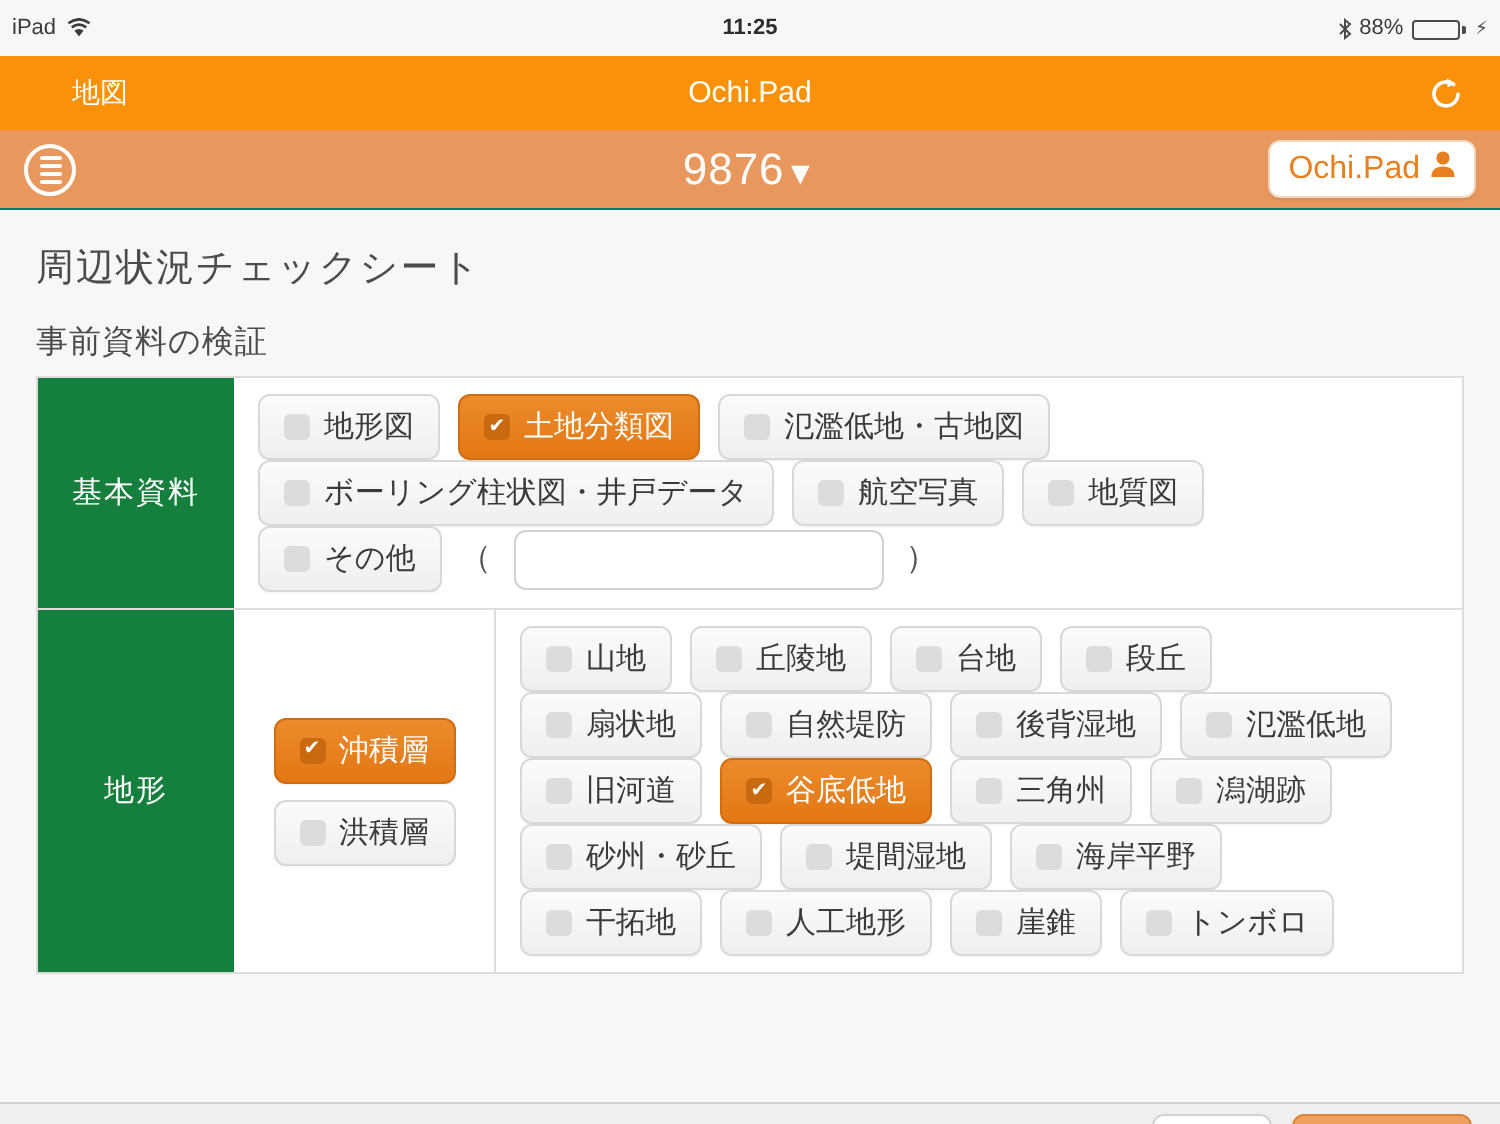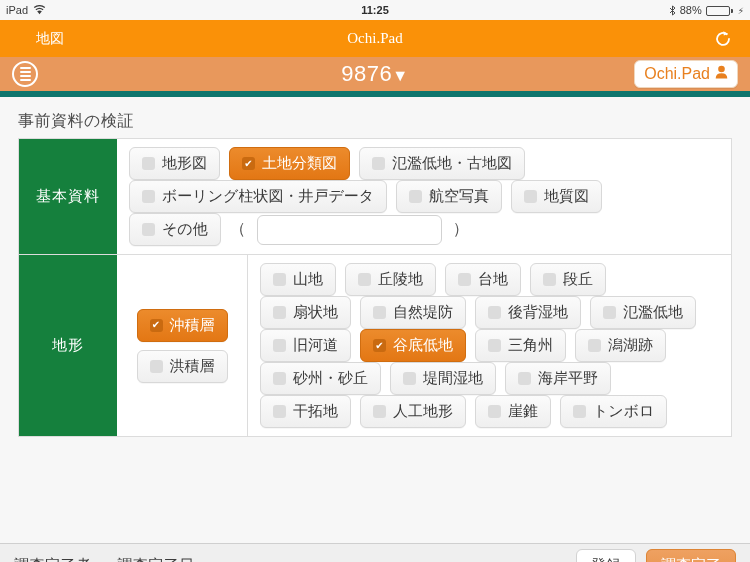--- a/index.html
+++ b/index.html
@@ -7,21 +7,21 @@
   html, body {
     width: 750px;
     height: 562px;
     overflow: hidden;
     font-family: "Liberation Sans", "DejaVu Sans", sans-serif;
     background: #f7f7f7;
   }
 
   
   .status-bar {
-    height: 20px;
+    height: 28px;
     background: #f7f7f7;
     display: flex;
     align-items: center;
     padding: 0 6px;
     font-size: 11px;
     color: #3b3b3b;
     position: relative;
   }
   .status-left { display: flex; align-items: center; gap: 5px; }
   .status-center {
@@ -66,21 +66,20 @@
   .bolt { font-size: 9px; color: #4a4a4a; margin-left: 1px; }
 
   
   .nav-bar {
     height: 37px;
     background: #fa9108;
     display: flex;
     align-items: center;
     padding: 0 14px;
     position: relative;
-    font-family: Liberation Serif, serif;
   }
   .nav-back {
     color: #ffffff;
     font-size: 14px;
     padding-left: 22px;
     cursor: pointer;
   }
   .nav-title {
     position: absolute;
     left: 0; right: 0;
@@ -98,21 +97,21 @@
   }
 
   
   .sub-bar {
     height: 40px;
     background: #e8985c;
     display: flex;
     align-items: center;
     padding: 0 12px;
     position: relative;
-    border-bottom: 6px solid #0f766e;
+    border-bottom: 1px solid #0f766e;
   }
   .menu-icon {
     width: 26px; height: 26px;
     border-radius: 50%;
     border: 2px solid #ffffff;
     display: flex; align-items: center; justify-content: center;
     cursor: pointer;
     z-index: 2;
   }
   .menu-icon .bars {
@@ -356,20 +355,21 @@
     <span>
       <svg width="13" height="14" viewBox="0 0 13 14">
         <circle cx="6.5" cy="4" r="3.3" fill="#e8801f"></circle>
         <path d="M0.7 13.5 Q0.7 8.2 6.5 8.2 Q12.3 8.2 12.3 13.5 Z" fill="#e8801f"></path>
       </svg>
     </span>
   </div>
 </div>
 
 <div class="content">
+  <div class="page-title">周辺状況チェックシート</div>
   <div class="section-title">事前資料の検証</div>
 
   <div class="sheet">
 
     <div class="sheet-row">
       <div class="row-label">基本資料</div>
       <div class="row-body">
 
         <div class="chip-line">
           <div class="chip">

